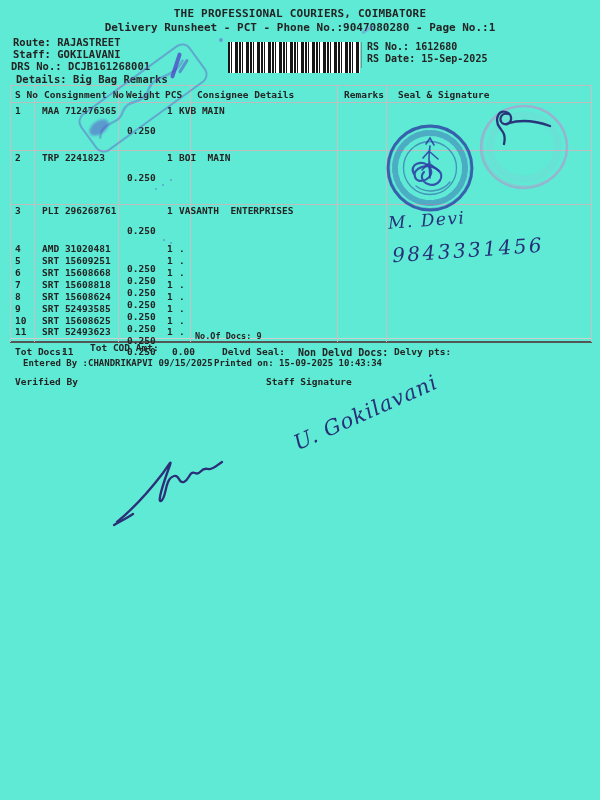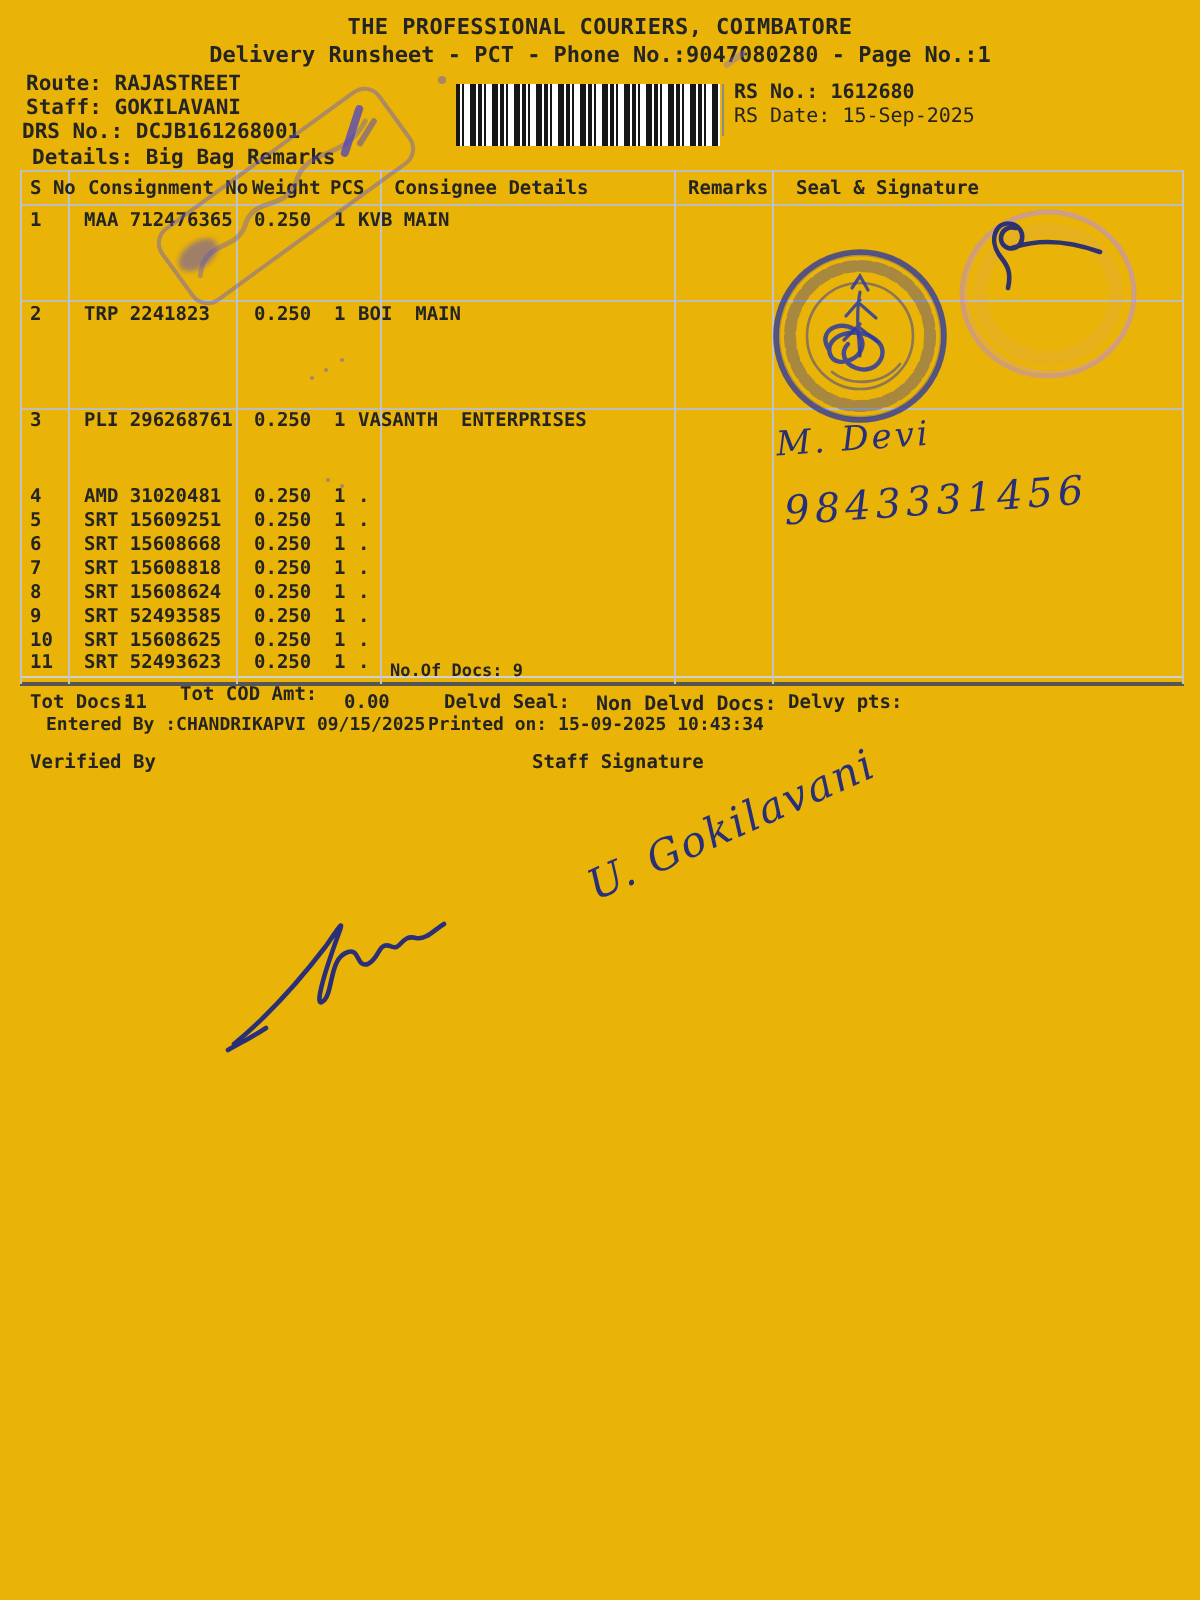--- a/index.html
+++ b/index.html
@@ -1,26 +1,26 @@
 <!DOCTYPE html>
 <html><head>
 <meta charset="utf-8">
 <style>
   html,body{margin:0;padding:0;background:#ffffff;}
-  .page{position:relative;width:600px;height:800px;background:#eab308;overflow:hidden;
+  .page{position:relative;width:600px;height:800px;background:#5eead4;overflow:hidden;
         font-family:"DejaVu Sans Mono",monospace;}
   .t{position:absolute;font-family:"DejaVu Sans Mono",monospace;font-weight:bold;
      color:#242424;white-space:pre;line-height:1.1;}
   .ctr{left:0;width:600px;text-align:center;}
   .hl{position:absolute;background:#bdbdbd;height:1px;}
   .vl{position:absolute;background:#c3c3c3;width:1px;}
   .row span{position:absolute;font-size:9.5px;font-weight:bold;color:#242424;white-space:pre;
             font-family:"DejaVu Sans Mono",monospace;}
   .row{position:absolute;left:0;width:552px;height:12px;text-decoration:underline;}
-  .c1{left:15px;} .c2{left:42px;} .c3{left:127px;} .c4{left:167px;} .c5{left:179px;text-align:center;}
+  .c1{left:15px;} .c2{left:42px;} .c3{left:127px;margin-top:20px;} .c4{left:167px;} .c5{left:179px;text-align:center;}
   .hdr{font-size:8.5px;}
   .barcode{position:absolute;left:228px;top:42px;width:132px;height:31px;
      background:repeating-linear-gradient(90deg,#161616 0px,#161616 2px,#ffffff 2px,#ffffff 3px,
         #161616 3px,#161616 4px,#ffffff 4px,#ffffff 7px,#161616 7px,#161616 10px,#ffffff 10px,#ffffff 11px);}
   .hand{position:absolute;font-family:"DejaVu Serif",serif;font-style:italic;color:#272f78;white-space:pre;}
   .stamp-diag{position:absolute;left:75px;top:75px;width:132px;height:42px;
      border:2px solid rgba(100,90,200,0.45);border-radius:10px;transform:rotate(-36deg);}
   svg{position:absolute;overflow:visible;}
   .speck{position:absolute;border-radius:50%;background:rgba(100,88,200,0.5);}
 </style>
@@ -33,21 +33,21 @@
   <div class="t ctr" style="top:22px;font-size:11px">Delivery Runsheet - PCT - Phone No.:9047080280 - Page No.:1</div>
 
   <div class="t" style="left:13px;top:37px;font-size:10.5px"><span>Route:</span><span> </span><span>RAJASTREET</span></div>
   <div class="t" style="left:13px;top:49px;font-size:10.5px"><span>Staff:</span><span> </span><span>GOKILAVANI</span></div>
   <div class="t" style="left:11px;top:61px;font-size:10.5px"><span>DRS No.:</span><span> </span><span>DCJB161268001</span></div>
   <div class="t" style="left:16px;top:74px;font-size:10.5px"><span>Details:</span><span> </span><span>Big Bag Remarks</span></div>
 
   <div class="barcode"></div>
   <div class="vl" style="left:361px;top:42px;height:26px;background:#8a8a8a"></div>
   <div class="t" style="left:367px;top:41px;font-size:10px;font-weight:600"><span>RS No.:</span><span> </span><span>1612680</span></div>
-  <div class="t" style="left:367px;top:53px;font-size:10px;font-weight:400"><span>RS Date:</span><span> </span><span>15-Sep-2025</span></div>
+  <div class="t" style="left:367px;top:53px;font-size:10px;font-weight:700"><span>RS Date:</span><span> </span><span>15-Sep-2025</span></div>
 
   <div class="hl" style="left:10px;top:85px;width:582px"></div>
   <div class="hl" style="left:10px;top:102px;width:582px"></div>
   <div class="hl" style="left:10px;top:150px;width:582px"></div>
   <div class="hl" style="left:10px;top:204px;width:582px"></div>
   <div class="hl" style="left:10px;top:338px;width:582px;background:#d0d0d0"></div>
   <div class="hl" style="left:10px;top:341px;width:582px;height:2px;background:#565656"></div>
   <div class="vl" style="left:10px;top:85px;height:257px"></div>
   <div class="vl" style="left:34px;top:85px;height:257px"></div>
   <div class="vl" style="left:118px;top:85px;height:257px"></div>

